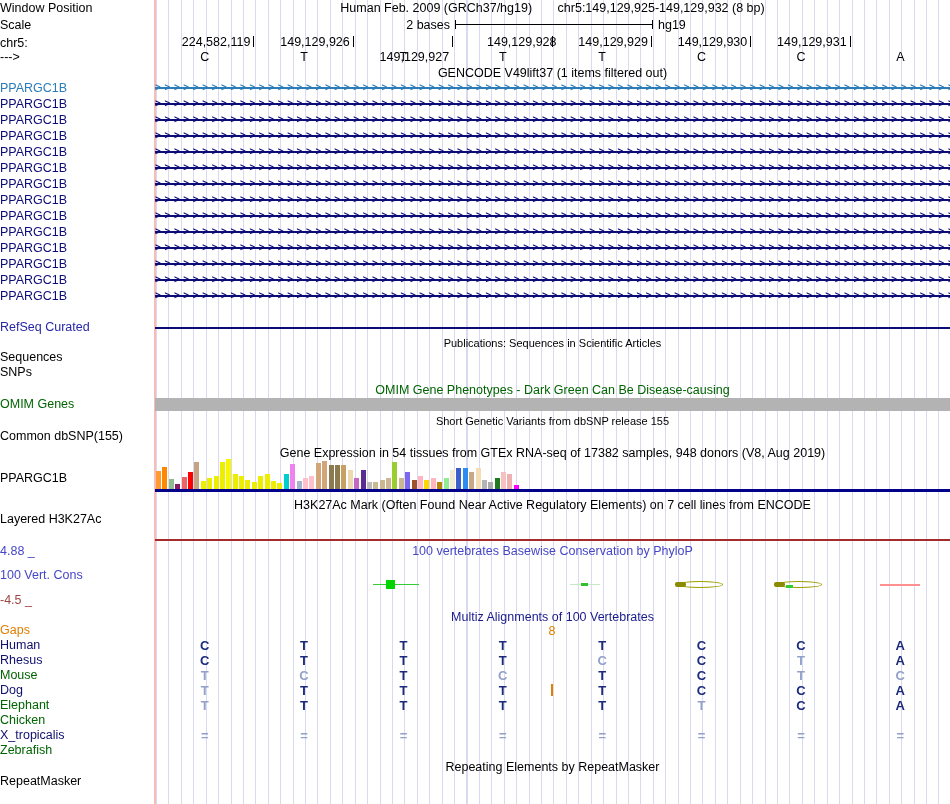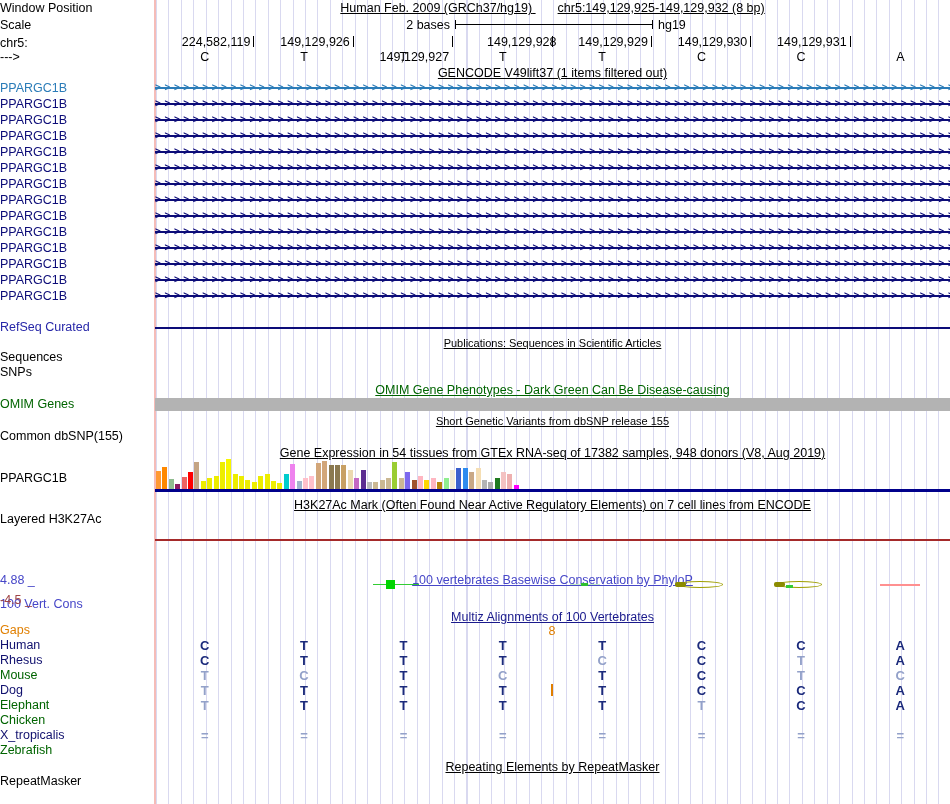--- a/index.html
+++ b/index.html
@@ -6,24 +6,24 @@
   #app{position:relative;width:950px;height:804px;background:#fff;overflow:hidden;
        font-family:"Liberation Sans",sans-serif;color:#000;}
   
   #grid{position:absolute;left:156px;top:0;width:794px;height:804px;
         background:repeating-linear-gradient(90deg,#d9d9f0 0,#d9d9f0 1px,transparent 1px,transparent 12.42px);}
   #pink-line{position:absolute;left:154px;top:0;width:2px;height:804px;background:#f5bcb8;}
 
   .llabel{position:absolute;left:0;width:150px;font-size:12.5px;
           height:14px;line-height:14px;white-space:nowrap;}
   .ctitle{position:absolute;left:155px;width:795px;text-align:center;font-size:12.5px;
-          height:14px;line-height:14px;white-space:nowrap;text-decoration:underline;}
+          height:14px;line-height:14px;white-space:nowrap;}
   .ctitle.small{font-size:11px;}
   .navy{color:#10106e;} .green{color:#006400;} .orange{color:#e07f00;}
-  .indigo{color:#2626a8;} .consblue{color:#4646c8;margin-top:29px;} .maroon{color:#a04545;}
+  .indigo{color:#2626a8;} .consblue{color:#4646c8;} .maroon{color:#a04545;}
   .multizblue{color:#1a1a8c;}
 
   
   .rnum{position:absolute;width:92px;text-align:right;font-size:12.5px;height:13px;line-height:13px;top:36px;}
   .rtick{position:absolute;top:36px;width:1px;height:11px;background:#000;}
   #scale-bracket{position:absolute;left:455px;top:20px;width:196px;height:9px;
      border-left:1px solid #000;border-right:1px solid #000;
      background:linear-gradient(#0000 4px,#000 4px,#000 5px,#0000 5px);}
   .bcell{position:absolute;transform:translateX(-50%);font-size:12.5px;height:15px;line-height:15px;}
 

